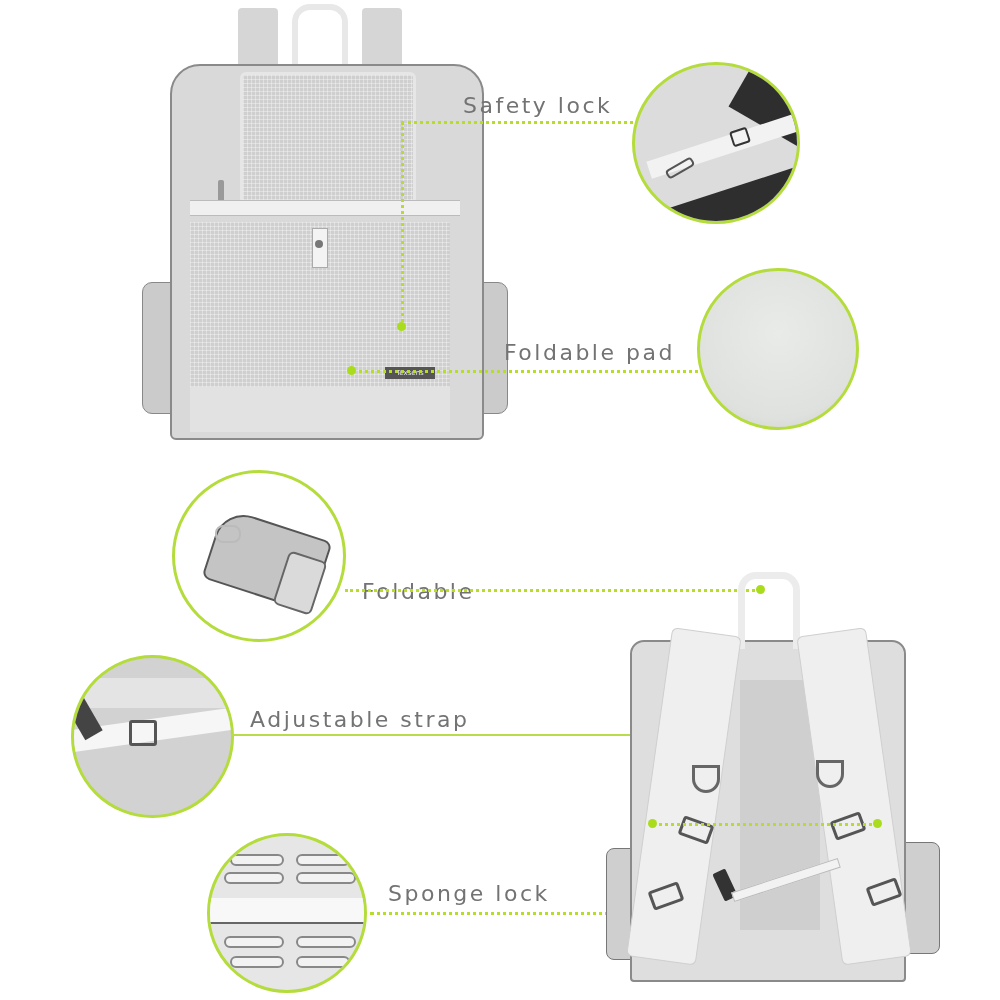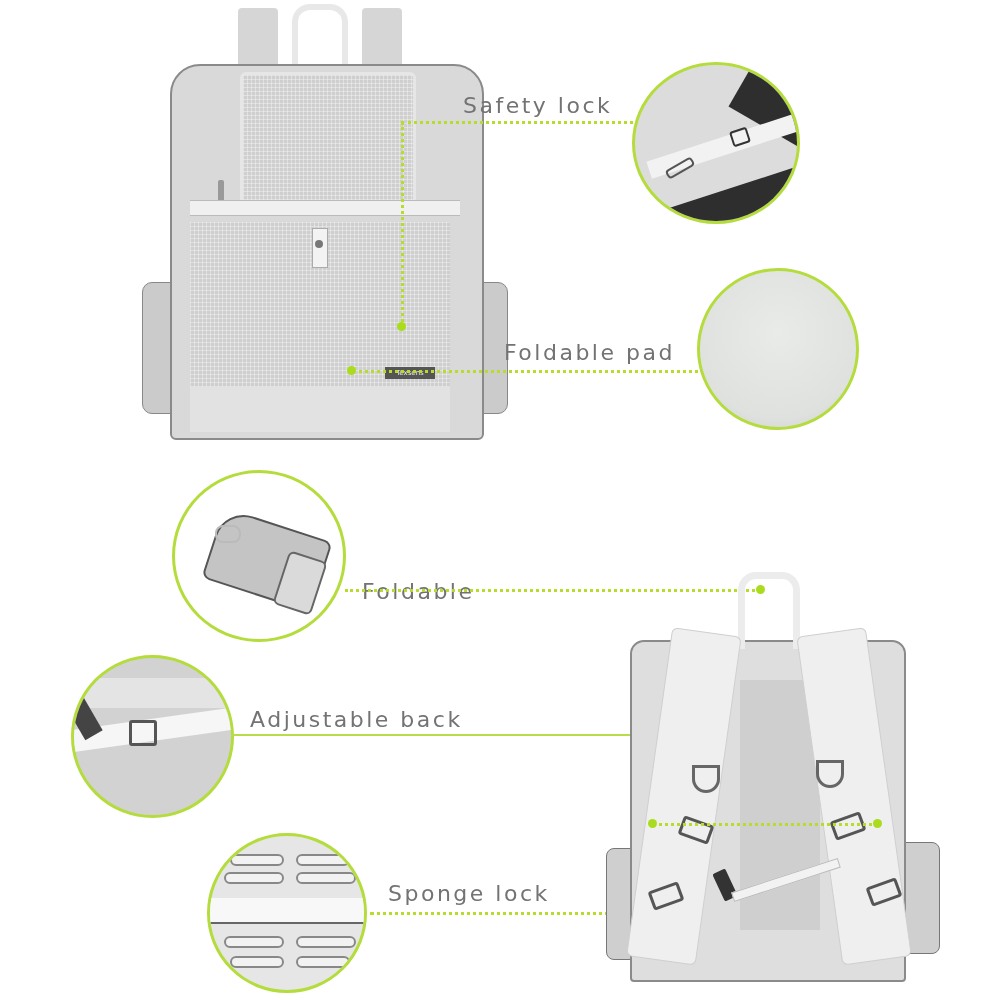--- a/index.html
+++ b/index.html
@@ -76,21 +76,21 @@
 <div class="label" style="left:362px;top:559px;margin-top:20px;">Foldable</div>
 <div class="dot-h" style="left:345px;top:589px;width:415px;"></div>
 <div class="pin" style="left:756px;top:585px;"></div>
 
 <div class="circle" style="left:71px;top:655px;width:163px;height:163px;background:#d2d2d2;">
   <div class="abs" style="left:10px;top:20px;width:150px;height:30px;background:#e4e4e4;"></div>
   <div class="abs" style="left:-5px;top:60px;width:180px;height:22px;background:#f6f6f6;transform:rotate(-8deg);"></div>
   <div class="buckle" style="left:55px;top:62px;width:22px;height:20px;"></div>
   <div class="abs" style="left:0;top:40px;width:20px;height:40px;background:#444;transform:rotate(-30deg);"></div>
 </div>
-<div class="label" style="left:250px;top:707px;">Adjustable back</div>
+<div class="label" style="left:250px;top:707px;">Adjustable strap</div>
 <div class="solid-h" style="left:231px;top:734px;width:568px;"></div>
 <div class="pin" style="left:796px;top:730px;"></div>
 
 <div class="circle" style="left:207px;top:833px;width:160px;height:160px;background:#e6e6e6;">
   <div class="abs" style="left:20px;top:18px;width:50px;height:8px;border:2px solid #888;border-radius:8px;background:#f2f2f2;"></div>
   <div class="abs" style="left:86px;top:18px;width:50px;height:8px;border:2px solid #888;border-radius:8px;background:#f2f2f2;"></div>
   <div class="abs" style="left:14px;top:36px;width:56px;height:8px;border:2px solid #888;border-radius:8px;background:#f2f2f2;"></div>
   <div class="abs" style="left:86px;top:36px;width:56px;height:8px;border:2px solid #888;border-radius:8px;background:#f2f2f2;"></div>
   <div class="abs" style="left:0;top:62px;width:160px;height:24px;background:#f8f8f8;border-bottom:2px solid #666;"></div>
   <div class="abs" style="left:14px;top:100px;width:56px;height:8px;border:2px solid #888;border-radius:8px;background:#f2f2f2;"></div>

